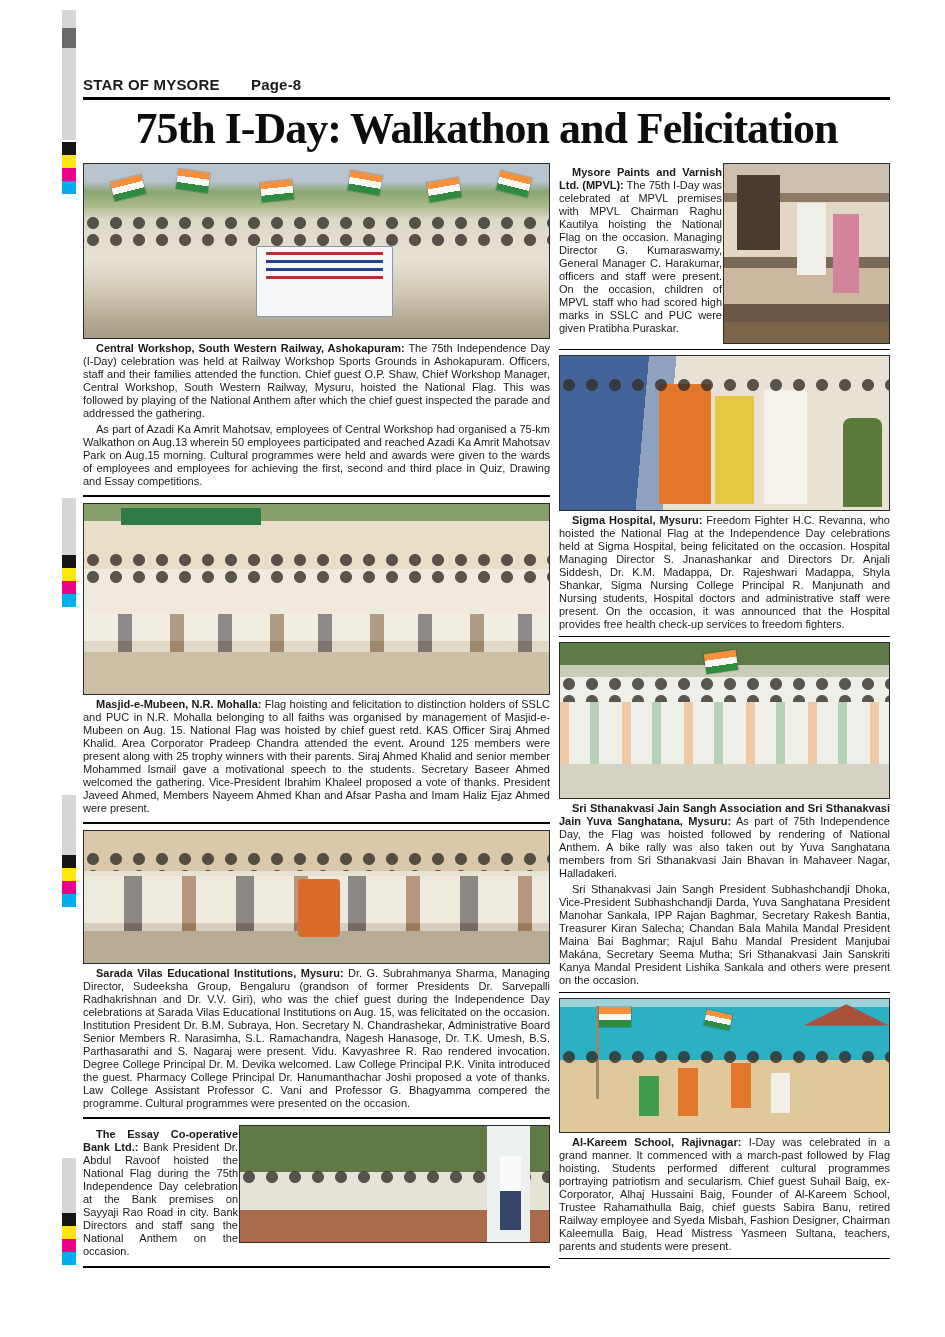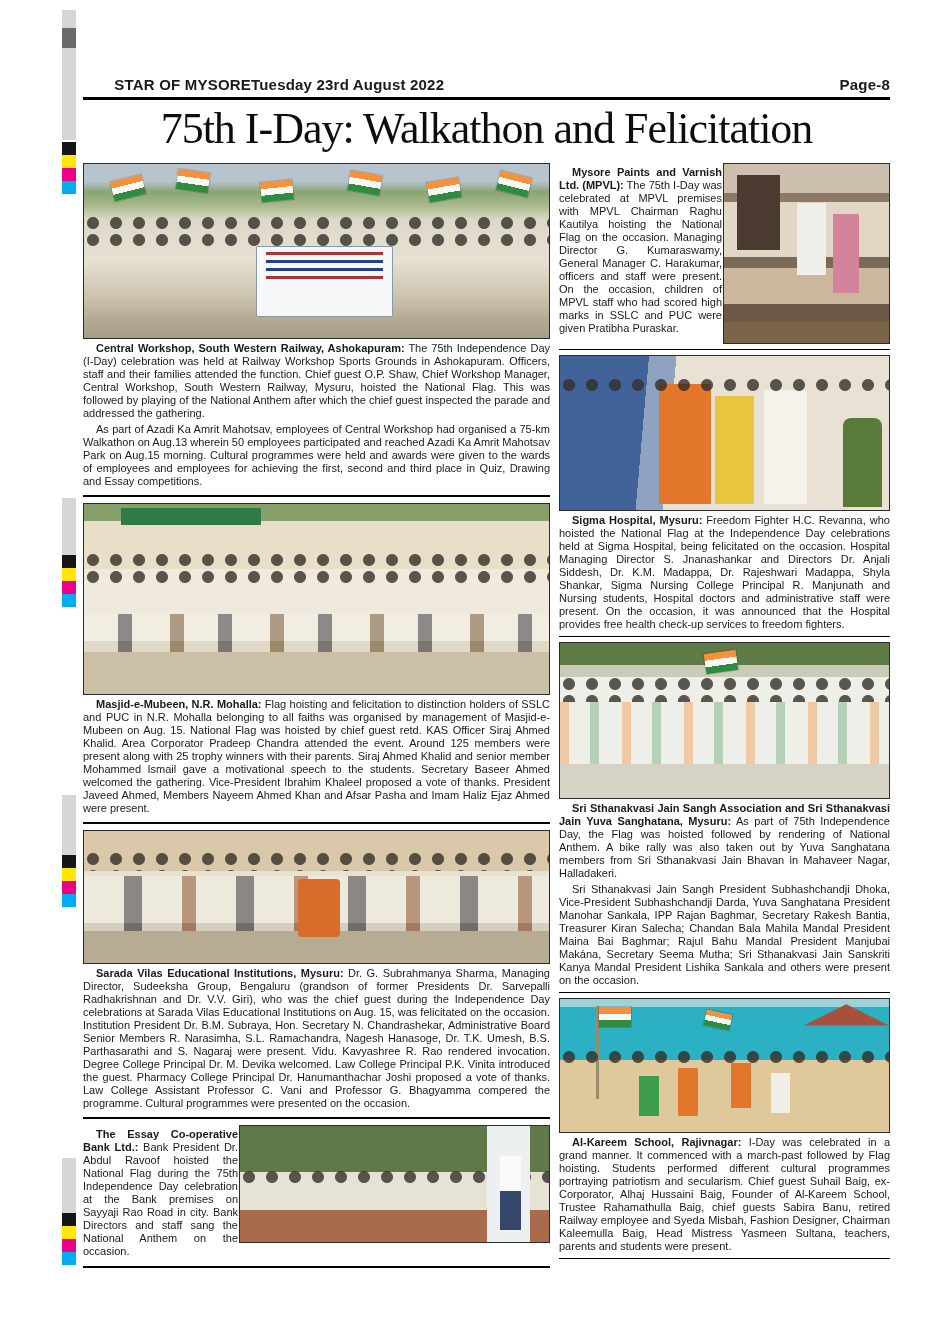--- a/index.html
+++ b/index.html
@@ -6,25 +6,25 @@
   .page{position:relative;width:945px;height:1337px;background:#ffffff;overflow:hidden;
         font-family:"Liberation Sans","DejaVu Sans",sans-serif;color:#1a1a1a;}
   
   .rm{position:absolute;left:62px;width:14px;}
   .gs{background:#d6d6d6;}
   .gd{background:#6a6a6a;}
   .k{background:#151515;}.yw{background:#ffe60a;}.mg{background:#eb008b;}.cy{background:#00aeef;}
   
   .content{position:absolute;left:83px;top:0;width:807px;}
   .header-row{display:flex;align-items:baseline;margin-top:76px;font-weight:bold;font-size:15px;letter-spacing:.2px;}
-  .mast{width:168px;text-align:right;}
+  .mast{width:168px;}
   .hdate{flex:1;text-align:left;}
   .hpage{text-align:left;}
   .hrule{height:3px;background:#000;margin-top:4px;}
-  .headline{font-family:"Liberation Serif","DejaVu Serif",serif;font-weight:normal;
+  .headline{font-family:"Liberation Serif","DejaVu Serif",serif;font-weight:bold;
             font-size:44px;letter-spacing:-1px;text-align:center;white-space:nowrap;
             margin:3px 0 9px 0;color:#0d0d0d;}
   .cols{display:flex;gap:9px;}
   .colL{width:467px;}
   .colR{width:331px;}
   .art{margin:3px 0 1px 0;font-size:11px;line-height:13px;text-align:justify;text-indent:13px;}
   .lead{font-weight:bold;}
   .it{}
   .rule{border:none;border-top:2px solid #000;margin:7px 0 6px 0;}
   .trule{border:none;border-top:1.5px solid #000;margin:5px 0 5px 0;}
@@ -76,21 +76,20 @@
     <div class="rm k" style="top:1213px;height:13px;"></div>
     <div class="rm yw" style="top:1226px;height:13px;"></div>
     <div class="rm mg" style="top:1239px;height:13px;"></div>
     <div class="rm cy" style="top:1252px;height:13px;"></div>
   </div>
 
   <div class="content">
 
     <div class="header-row">
       <span class="mast">STAR OF MYSORE</span>
-      <span class="hdate">Tuesday 23rd August 2022</span>
       <span class="hpage">Page-8</span>
     </div>
     <div class="hrule"></div>
 
     <h1 class="headline">75th I-Day: Walkathon and Felicitation</h1>
 
     <div class="cols">
 
       <div class="colL">
 

